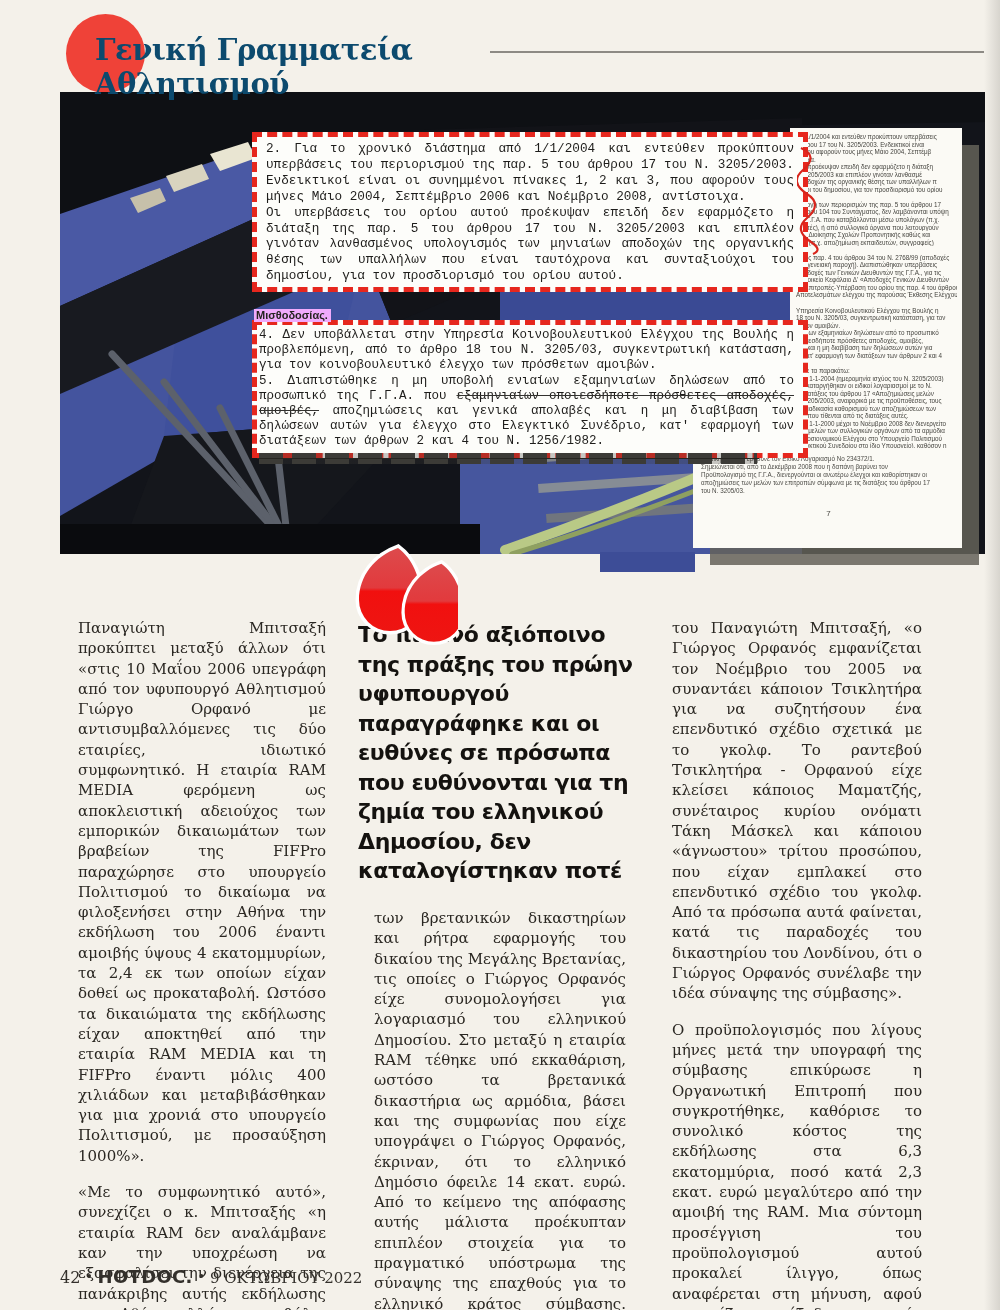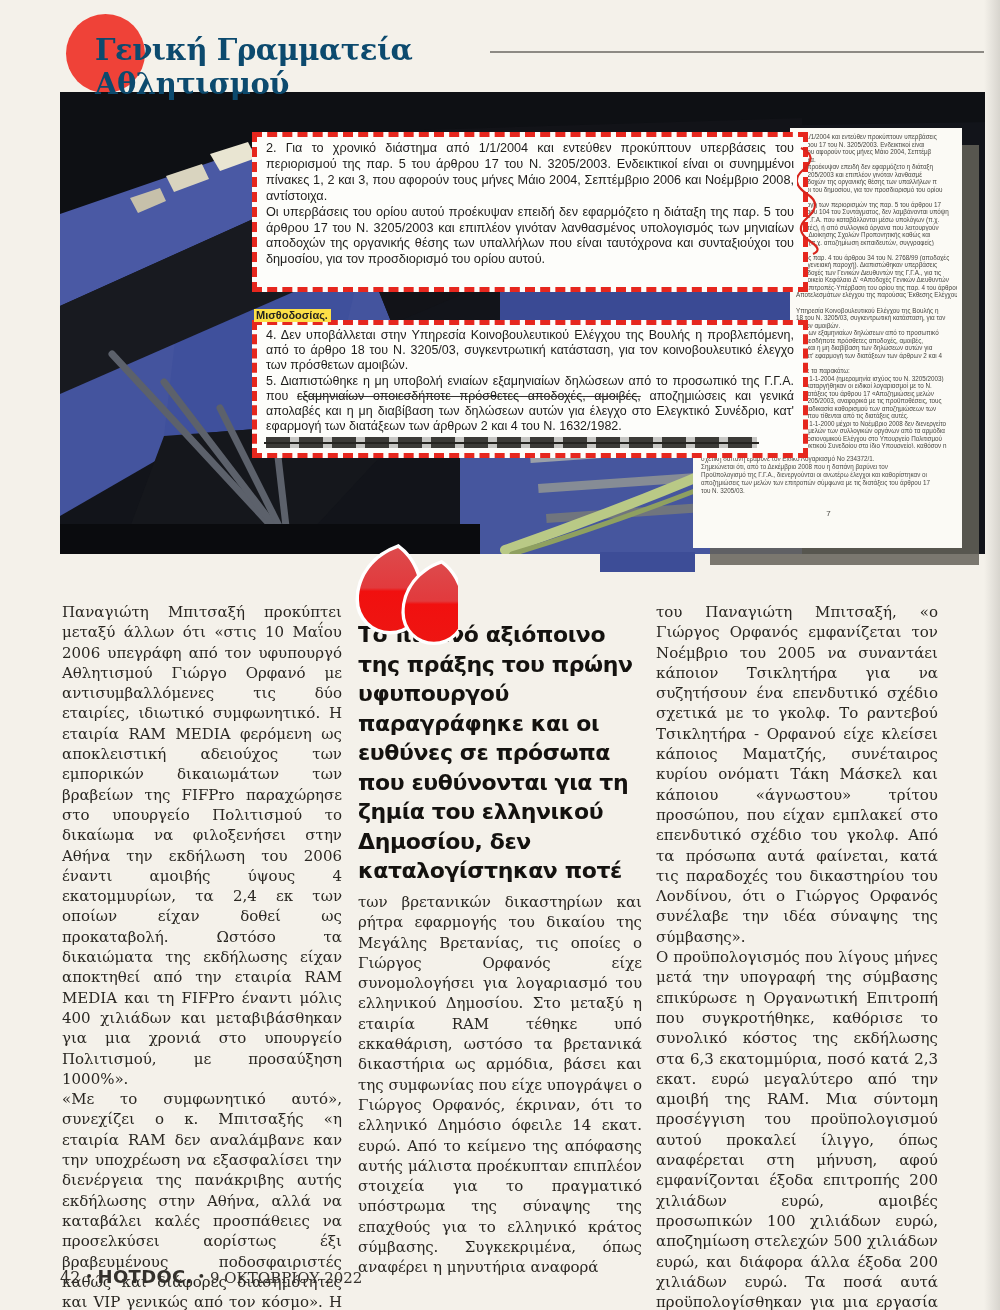--- a/index.html
+++ b/index.html
@@ -35,30 +35,30 @@
     font-family:"Liberation Sans", sans-serif;font-size:6.3px;line-height:7.55px;
     color:#45443f;white-space:nowrap;overflow:hidden;min-height:7.55px;
   }
   .scan-b .doclines div{line-height:8.1px;min-height:8.1px;color:#4a4944;}
   .scan-pagenum{margin-top:14px;text-align:center;font-family:"Liberation Sans", sans-serif;
     font-size:8px;color:#4a4944;}
 
   
   .excerpt{
     background:#fdfdfa;border:5px dashed #e6271e;box-sizing:border-box;z-index:3;
-    font-family:Liberation Sans, sans-serif;color:#1e1d1b;text-align:justify;
+    font-family:Liberation Mono, monospace;color:#1e1d1b;text-align:justify;
   }
   .box1{left:252px;top:132px;width:556px;height:160px;padding:4px 9px 0 9px;
     font-size:12.7px;line-height:15.9px;}
-  .box2{left:252px;top:320px;width:556px;height:138px;padding:3px 9px 0 9px;
+  .box2{left:252px;top:320px;width:556px;height:138px;padding:3px 9px 0 2px;
     font-size:12.5px;line-height:15.2px;}
   .excerpt p{margin:0;}
   .struck{text-decoration:line-through;text-decoration-color:#33322f;}
   .misthos-chip{
-    left:254px;top:309px;z-index:4;background:#fde047;padding:0 3px 1px 2px;
+    left:254px;top:309px;z-index:4;background:#f0abfc;padding:0 3px 1px 2px;
     font-family:"Liberation Sans", sans-serif;font-size:11px;font-weight:bold;color:#24231f;
   }
   .redacted-line{margin-top:3px;height:11px;width:93%;
     background:repeating-linear-gradient(90deg,#3c3b37 0 24px, rgba(60,59,55,.28) 24px 33px);
     filter:blur(0.7px);position:relative;}
   .redacted-line .strike{position:absolute;left:-2px;right:-2px;top:5px;height:1.6px;background:#262521;}
 
   
   .squiggle{left:797px;top:146px;z-index:4;}
 
@@ -67,21 +67,21 @@
 
   
   .pullquote{
     left:358px;top:620px;width:282px;
     font-family:"DejaVu Sans", sans-serif;font-weight:bold;
     font-size:22px;line-height:29.5px;letter-spacing:-0.4px;color:#14120f;
   }
 
   
   .col{font-size:15px;line-height:20.3px;text-align:justify;color:#2a2722;}
-  .col p{margin:0;}
+  .col p{margin:16px;}
   .col p + p{margin-top:0;}
   .col1{left:62px;top:602px;width:280px;}
   .col2{left:358px;top:892px;width:284px;}
   .col3{left:656px;top:602px;width:282px;}
 
   
   .footer{left:60px;top:1266px;width:500px;font-size:15px;color:#33302b;}
   .footer .pgnum{font-size:16px;font-family:"DejaVu Serif", serif;}
   .footer .brand{font-family:"DejaVu Sans", sans-serif;font-weight:bold;font-size:18px;letter-spacing:0.3px;}
   .footer .bullet{font-size:13px;position:relative;top:-2px;}
@@ -201,21 +201,21 @@
 </div>
 
 <svg class="abs squiggle" width="24" height="110" viewBox="0 0 24 110">
   <path d="M4,2 q18,8 2,22 q-14,12 4,24 q16,10 0,24 q-14,12 4,24 q12,8 2,12" fill="none" stroke="#d8251c" stroke-width="2.2"></path>
 </svg>
 
 <div class="abs misthos-chip">Μισθοδοσίας.</div>
 
 <div class="abs excerpt box2">
   <p>4. Δεν υποβάλλεται στην Υπηρεσία Κοινοβουλευτικού Ελέγχου της Βουλής η προβλεπόμενη, από το άρθρο 18 του Ν. 3205/03, συγκεντρωτική κατάσταση, για τον κοινοβουλευτικό έλεγχο των πρόσθετων αμοιβών.</p>
-  <p><span>5. Διαπιστώθηκε η μη υποβολή ενιαίων εξαμηνιαίων δηλώσεων από το προσωπικό της Γ.Γ.Α. που </span><span class="struck">εξαμηνιαίων οποιεσδήποτε πρόσθετες αποδοχές, αμοιβές,</span><span> αποζημιώσεις και γενικά απολαβές και η μη διαβίβαση των δηλώσεων αυτών για έλεγχο στο Ελεγκτικό Συνέδριο, κατ' εφαρμογή των διατάξεων των άρθρων 2 και 4 του Ν. 1632/1982.</span></p>
+  <p><span>5. Διαπιστώθηκε η μη υποβολή ενιαίων εξαμηνιαίων δηλώσεων από το προσωπικό της Γ.Γ.Α. που </span><span class="struck">εξαμηνιαίων οποιεσδήποτε πρόσθετες αποδοχές, αμοιβές,</span><span> αποζημιώσεις και γενικά απολαβές και η μη διαβίβαση των δηλώσεων αυτών για έλεγχο στο Ελεγκτικό Συνέδριο, κατ' εφαρμογή των διατάξεων των άρθρων 2 και 4 του Ν. 1256/1982.</span></p>
   <div class="redacted-line">
       <div class="strike"></div>
     </div>
 </div>
 
 <svg class="abs quote-icon" width="104" height="116" viewBox="0 0 104 116">
   <defs>
     <linearGradient id="qg" x1="0" y1="0" x2="0" y2="1">
       <stop offset="0" stop-color="#dd4a4c"></stop>
       <stop offset="0.48" stop-color="#e23a3d"></stop>

